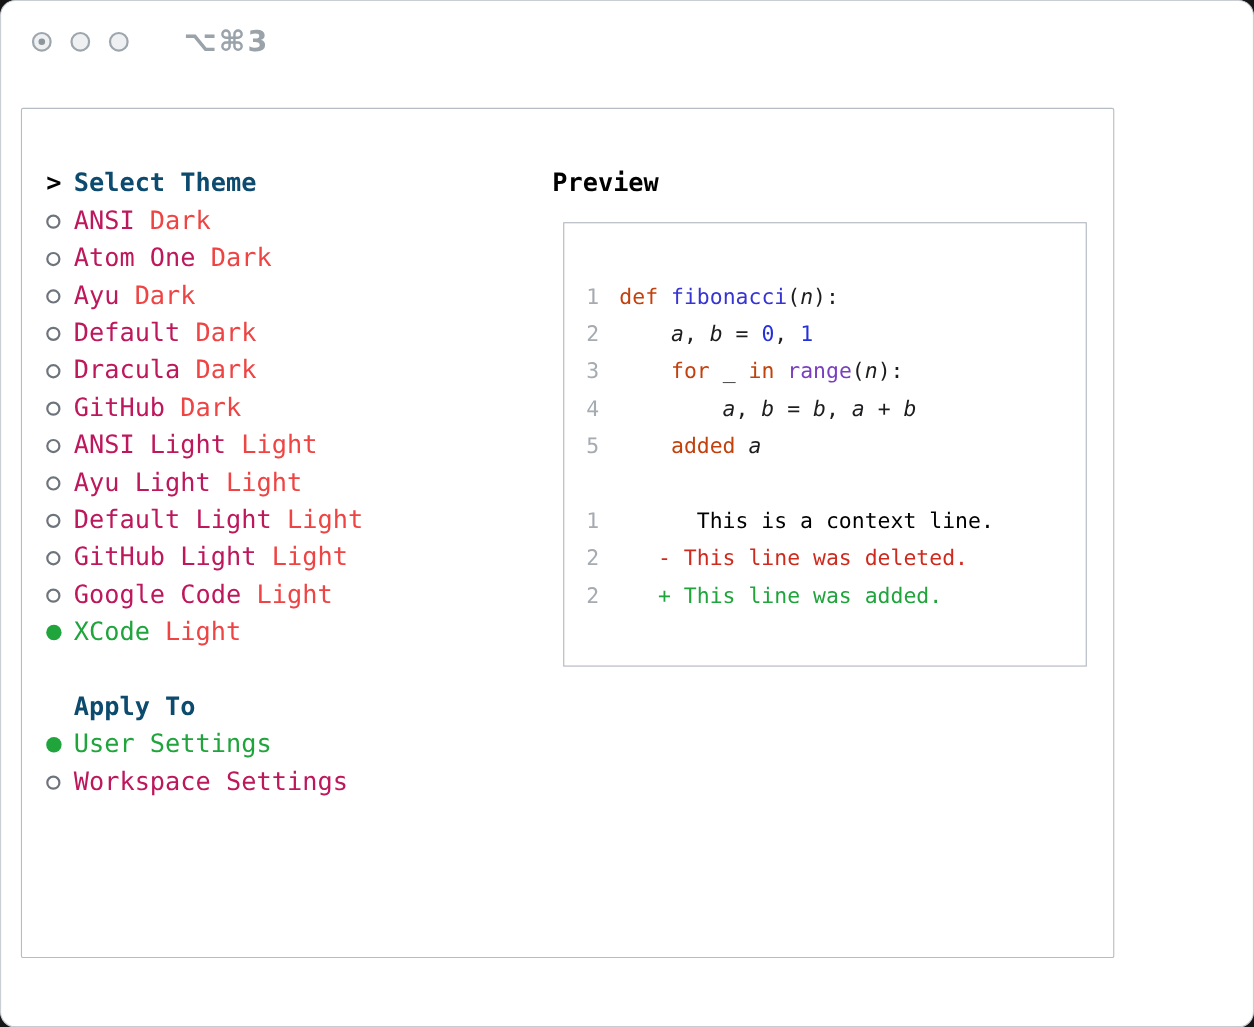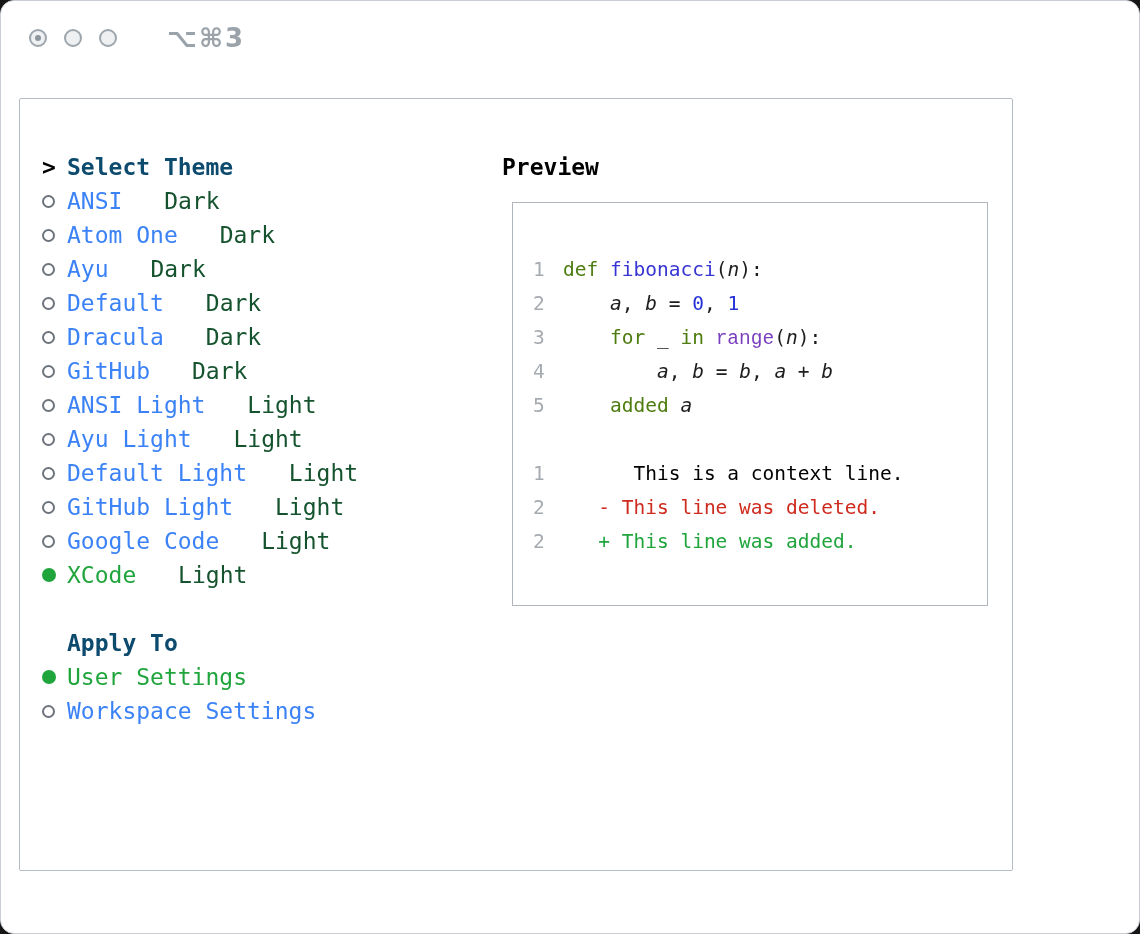--- a/index.html
+++ b/index.html
@@ -47,45 +47,45 @@
   }
   .row { display: flex; align-items: center; height: 34px; white-space: pre; }
   .marker { display: inline-flex; align-items: center; width: 25px; flex: 0 0 25px; }
   .prompt { font-weight: 700; color: #000; }
   .header-text { font-weight: 700; color: #0c4a6e; }
   .radio {
     width: 13px; height: 13px; border-radius: 50%;
     border: 2px solid #6d747c; background: #fff;
   }
   .radio.on { width: 14px; height: 14px; border: none; background: #1fa53c; }
-  .item-name { color: #3b82f6; }
+  .item-name { color: #be185d; }
   .item.selected .item-name { color: #1fa53c; }
-  .item-variant { color: #14532d; margin-left: 28px; }
+  .item-variant { color: #ef4444; }
   .spacer-row { height: 34px; }
   .hint {
     margin-top: 34px; width: 410px;
     font-size: 23px; line-height: 34px; color: #adb2b8;
   }
   
   .preview-title {
     position: absolute; left: 482px; top: 51px;
     height: 34px; line-height: 34px;
     font-size: 23px; font-weight: 700; color: #000;
   }
   .preview-box {
     position: absolute; left: 492px; top: 103px;
     width: 476px; height: 404px;
     border: 1px solid #b0b6bd; background: #fff;
   }
   #code { padding: 50px 0 0 20px; font-size: 19.5px; line-height: 34px; }
   .code-line { white-space: pre; height: 34px; color: #1d1d1f; }
   .lnum { display: inline-block; width: 30px; color: #a6abb1; }
-  .kw  { color: #4d7c0f; margin-top: 12px; }
+  .kw  { color: #c2410c; margin-top: 12px; }
   .fn  { color: #3634d3; }
-  .lib { color: #7a3fbf; font-family: Liberation Mono, monospace; }
+  .lib { color: #7a3fbf; }
   .num { color: #2430d8; }
   .var { font-style: italic; }
   .ctx { color: #000000; }
   .del { color: #cf2a1e; }
   .add { color: #1fa53c; }
 </style>
 </head>
 <body>
 
 <div class="window">

